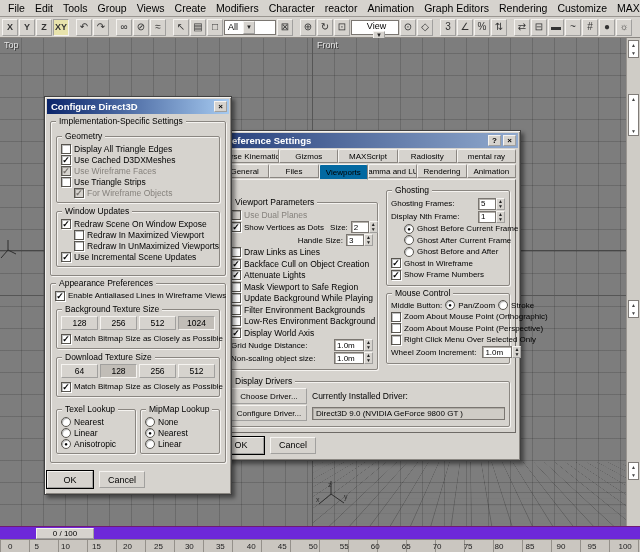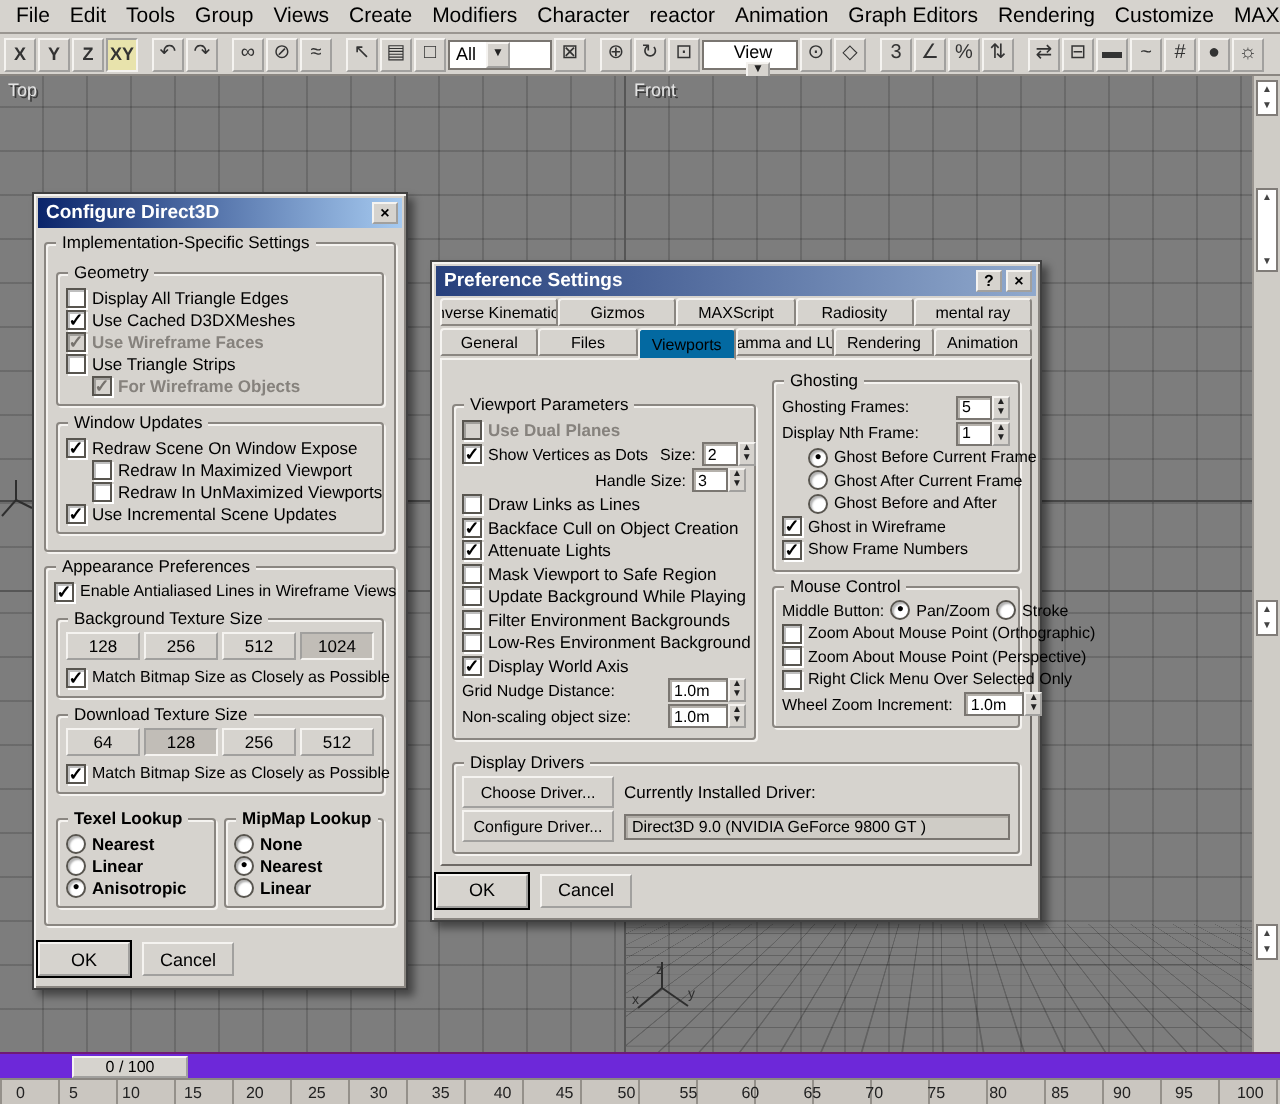--- a/index.html
+++ b/index.html
@@ -78,21 +78,21 @@
   .group { position:relative; border:1px solid #8a8681; border-radius:2px;
            box-shadow:inset 1px 1px 0 #f5f3f0, 1px 1px 0 #f5f3f0; margin:7px 3px 4px; padding:6px 4px 4px; }
   .legend { position:absolute; top:-6px; left:5px; background:#d6d3ce; padding:0 3px; font-size:8.5px; white-space:nowrap; }
 
   .cbrow { display:flex; align-items:center; gap:3px; height:11px; white-space:nowrap; }
   .cbrow.indent { padding-left:13px; }
   .cb { width:10px; height:10px; flex:0 0 auto; background:#fff; border:1px solid #58554f;
         box-shadow:inset 1px 1px 0 rgba(0,0,0,.25), 1px 1px 0 #fff;
         font-size:9px; line-height:8px; font-weight:bold; display:flex; align-items:center; justify-content:center; }
   .cbrow.disabled .cb { background:#d6d3ce; color:#76726d; }
-  .cbrow.disabled .cblabel { color:#86827d;font-weight:bold; }
+  .cbrow.disabled .cblabel { color:#86827d; }
   .radio { width:10px; height:10px; flex:0 0 auto; border-radius:50%; background:#fff; border:1px solid #58554f;
            box-shadow:inset 1px 1px 1px rgba(0,0,0,.3); font-size:6px; line-height:6px;
            display:flex; align-items:center; justify-content:center; }
 
   .spin { display:flex; align-items:stretch; height:12px; flex:0 0 auto; }
   .sval { background:#fff; border:1px solid #7a7671; box-shadow:inset 1px 1px 0 #b5b1ab;
           padding:0 2px; font-size:8px; display:flex; align-items:center; min-width:18px; }
   .sval.wide { min-width:30px; }
   .sarrows { width:9px; display:flex; flex-direction:column; align-items:center; justify-content:center;
              background:#d6d3ce; border:1px outset #f5f3f0; font-size:5px; line-height:5px; color:#222; }
@@ -104,21 +104,21 @@
           display:flex; align-items:center; justify-content:center; }
   .sbtn.pressed { border-style:inset; background:#c1bdb7; }
   .sizebtn-row { display:flex; gap:2px; margin-bottom:3px; }
 
   .pbtn { height:17px; min-width:46px; background:#d6d3ce; border:1px outset #f5f3f0; font-size:9px;
           font-family:"Liberation Sans",sans-serif; display:flex; align-items:center; justify-content:center; }
   .pbtn.default { box-shadow:0 0 0 1px #000; }
   .btnrow { display:flex; justify-content:flex-start; gap:6px; padding:4px 6px 4px 0; }
 
   
-  .cfg-dialog { left:16px; top:96px; width:188px; z-index:30; }
+  .cfg-dialog { left:44px; top:96px; width:188px; z-index:30; }
   .cfg-dialog .group.inner { margin:8px 1px 4px; }
 
   
   .pref-dialog { left:215px; top:130px; width:306px; z-index:20; }
   .tabrow { display:flex; padding:0 2px; position:relative; }
   .tab { flex:1; height:14px; background:#d6d3ce; border:1px solid; border-color:#f5f3f0 #8a8681 #8a8681 #f5f3f0;
          border-radius:2px 2px 0 0; display:flex; align-items:center; justify-content:center;
          font-size:8px; white-space:nowrap; padding:0 1px; overflow:hidden; }
   .tabrow.r2 .tab { margin-top:1px; }
   .tab.active { height:16px; margin-top:-1px; border-bottom-color:#d6d3ce; background:#0369a1; z-index:2; }
@@ -550,21 +550,21 @@
           <span class="sbtn pressed">128</span>
           <span class="sbtn">256</span>
           <span class="sbtn">512</span>
         </div>
         <div class="cbrow smallrow">
           <span class="cb">✓</span>
           <span>Match Bitmap Size as Closely as Possible</span>
         </div>
       </div>
 
-      <div style="display:flex; gap:2px;font-weight:bold;">
+      <div style="display:flex; gap:2px;">
         <div class="group inner" style="flex:1; margin-right:1px;">
           <span class="legend">Texel Lookup</span>
           <div class="cbrow">
             <span class="radio"></span>
             <span>Nearest</span>
           </div>
           <div class="cbrow">
             <span class="radio"></span>
             <span>Linear</span>
           </div>

